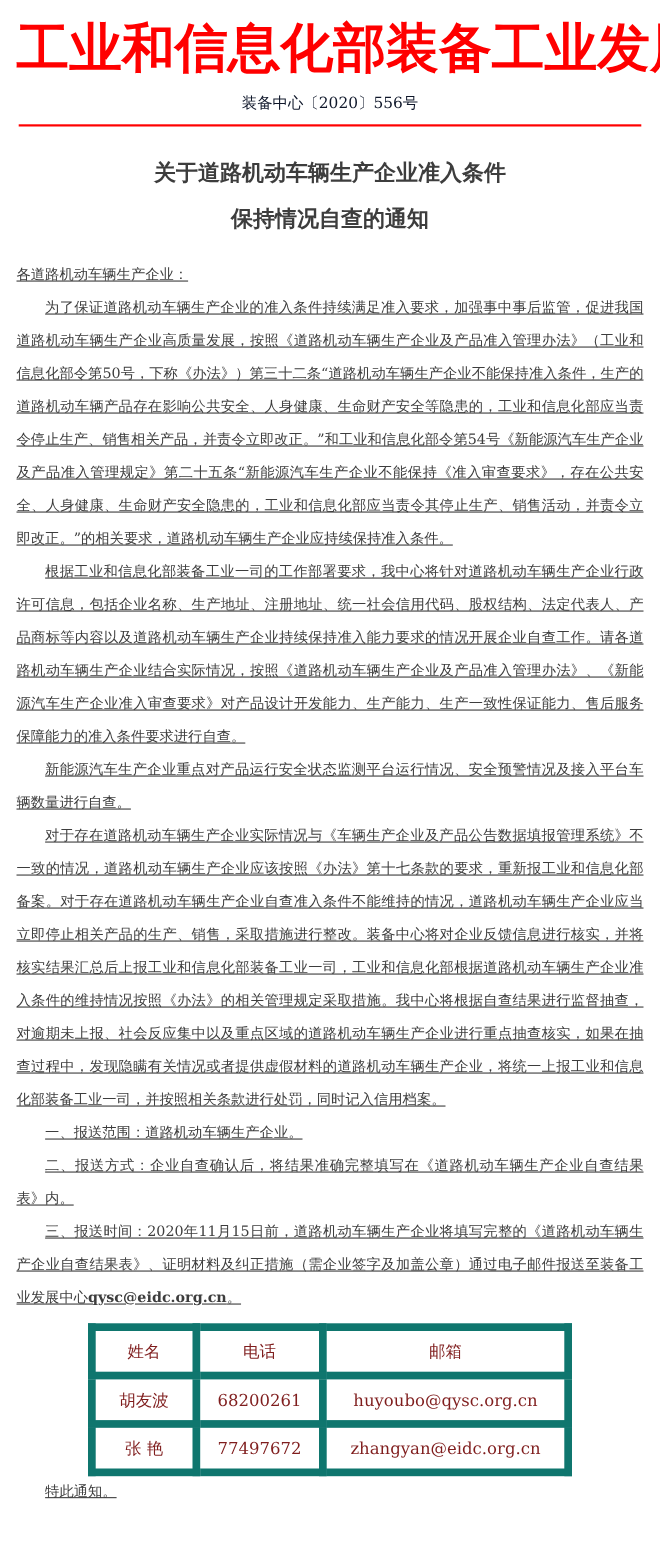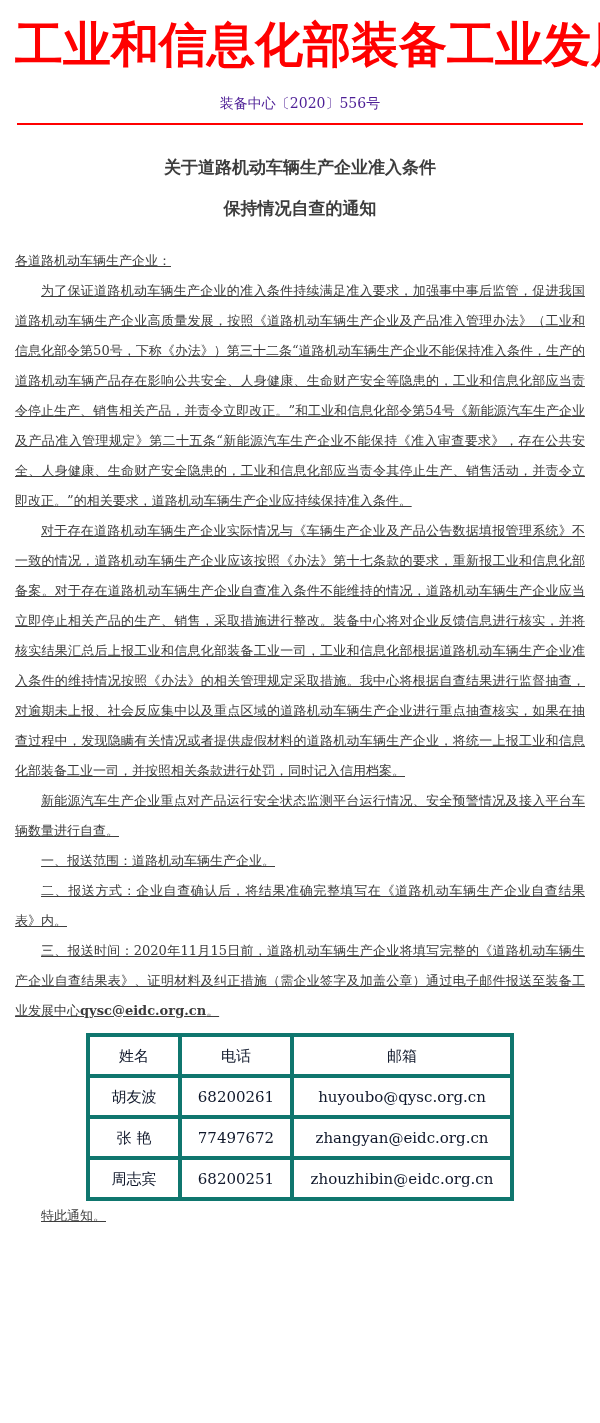--- a/index.html
+++ b/index.html
@@ -17,59 +17,59 @@
     margin:2px 0 0 0;
     text-align:center;
     color:#ff0000;
     font-size:48px;
     line-height:44px;
     font-weight:bold;
     letter-spacing:0px;
     white-space:nowrap;
   }
   .doc-number{
-    margin-top:29px;
+    margin-top:19px;
     text-align:center;
     font-size:14px;
-    color:#4c1d95;
+    color:#0f172a;
   }
   .red-rule{
     border:none;
     border-top:2px solid #ff0000;
     margin:10px 2px 0 2px;
     height:0;
   }
   .notice-title{
     margin:30px 30px 0 30px;
     text-align:center;
-    font-size:17px;
+    font-size:20px;
     font-weight:bold;
     line-height:24px;
   }
   .notice-title.second{margin-top:17px;}
   .content{
     margin-top:26px;
     font-size:13px;
     line-height:30px;
     text-align:justify;
   }
   .content p{margin:0;text-decoration:underline;}
   .ind{text-indent:2em;}
   .bold-email{font-weight:bold;font-family:"DejaVu Serif","Liberation Serif",serif;}
   table.contacts{
     border-collapse:collapse;
     margin:7px auto 0 auto;
   }
   .contacts th,.contacts td{
-    border:4px solid #0f766e;
+    border:7px solid #0f766e;
     font-weight:normal;
     text-align:center;
     vertical-align:middle;
     font-size:15px;
-    color:#0f172a;
+    color:#7f1d1d;
     height:37px;
     padding:0 8px;
   }
   .col-name{width:72px;}
   .col-phone{width:92px;}
   .col-email{width:200px;}
   .closing{margin-top:28px;}
 </style>
 </head>
 <body>
@@ -81,22 +81,23 @@
   <div class="doc-number">装备中心〔2020〕556号</div>
 
   <hr class="red-rule">
 
   <div class="notice-title">关于道路机动车辆生产企业准入条件</div>
   <div class="notice-title second">保持情况自查的通知</div>
 
   <div class="content">
     <p>各道路机动车辆生产企业：</p>
     <p class="ind">为了保证道路机动车辆生产企业的准入条件持续满足准入要求，加强事中事后监管，促进我国道路机动车辆生产企业高质量发展，按照《道路机动车辆生产企业及产品准入管理办法》（工业和信息化部令第50号，下称《办法》）第三十二条“道路机动车辆生产企业不能保持准入条件，生产的道路机动车辆产品存在影响公共安全、人身健康、生命财产安全等隐患的，工业和信息化部应当责令停止生产、销售相关产品，并责令立即改正。”和工业和信息化部令第54号《新能源汽车生产企业及产品准入管理规定》第二十五条“新能源汽车生产企业不能保持《准入审查要求》，存在公共安全、人身健康、生命财产安全隐患的，工业和信息化部应当责令其停止生产、销售活动，并责令立即改正。”的相关要求，道路机动车辆生产企业应持续保持准入条件。</p>
+    <p class="ind">根据工业和信息化部装备工业一司的工作部署要求，我中心将针对道路机动车辆生产企业行政许可信息，包括企业名称、生产地址、注册地址、统一社会信用代码、股权结构、法定代表人、产品商标等内容以及道路机动车辆生产企业持续保持准入能力要求的情况开展企业自查工作。请各道路机动车辆生产企业结合实际情况，按照《道路机动车辆生产企业及产品准入管理办法》、《新能源汽车生产企业准入审查要求》对产品设计开发能力、生产能力、生产一致性保证能力、售后服务保障能力的准入条件要求进行自查。</p>
+    <p class="ind">新能源汽车生产企业重点对产品运行安全状态监测平台运行情况、安全预警情况及接入平台车辆数量进行自查。</p>
     <p class="ind">对于存在道路机动车辆生产企业实际情况与《车辆生产企业及产品公告数据填报管理系统》不一致的情况，道路机动车辆生产企业应该按照《办法》第十七条款的要求，重新报工业和信息化部备案。对于存在道路机动车辆生产企业自查准入条件不能维持的情况，道路机动车辆生产企业应当立即停止相关产品的生产、销售，采取措施进行整改。装备中心将对企业反馈信息进行核实，并将核实结果汇总后上报工业和信息化部装备工业一司，工业和信息化部根据道路机动车辆生产企业准入条件的维持情况按照《办法》的相关管理规定采取措施。我中心将根据自查结果进行监督抽查，对逾期未上报、社会反应集中以及重点区域的道路机动车辆生产企业进行重点抽查核实，如果在抽查过程中，发现隐瞒有关情况或者提供虚假材料的道路机动车辆生产企业，将统一上报工业和信息化部装备工业一司，并按照相关条款进行处罚，同时记入信用档案。</p>
-    <p class="ind">新能源汽车生产企业重点对产品运行安全状态监测平台运行情况、安全预警情况及接入平台车辆数量进行自查。</p>
     <p class="ind">一、报送范围：道路机动车辆生产企业。</p>
     <p class="ind">二、报送方式：企业自查确认后，将结果准确完整填写在《道路机动车辆生产企业自查结果表》内。</p>
     <p class="ind"><span>三、报送时间：2020年11月15日前，道路机动车辆生产企业将填写完整的《道路机动车辆生产企业自查结果表》、证明材料及纠正措施（需企业签字及加盖公章）通过电子邮件报送至装备工业发展中心</span><span class="bold-email">qysc@eidc.org.cn</span><span>。</span></p>
 
     <table class="contacts">
       <tbody>
           <tr>
         <th class="col-name">姓名</th>
         <th class="col-phone">电话</th>
         <th class="col-email">邮箱</th>
@@ -104,25 +105,20 @@
       <tr>
         <td>胡友波</td>
         <td>68200261</td>
         <td>huyoubo@qysc.org.cn</td>
       </tr>
       <tr>
         <td>张 艳</td>
         <td>77497672</td>
         <td>zhangyan@eidc.org.cn</td>
       </tr>
-      <tr>
-        <td>周志宾</td>
-        <td>68200251</td>
-        <td>zhouzhibin@eidc.org.cn</td>
-      </tr>
     </tbody>
       </table>
 
     <p class="ind closing">特此通知。</p>
 
   </div>
 
 </div>
 
 </body></html>

